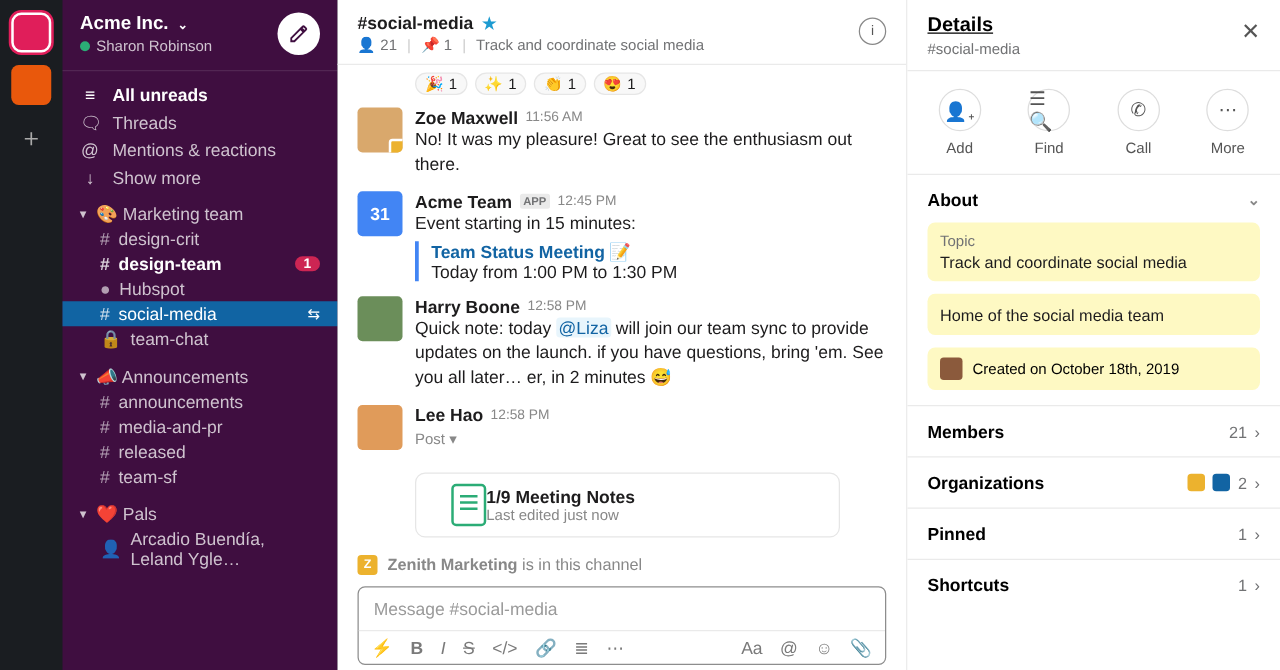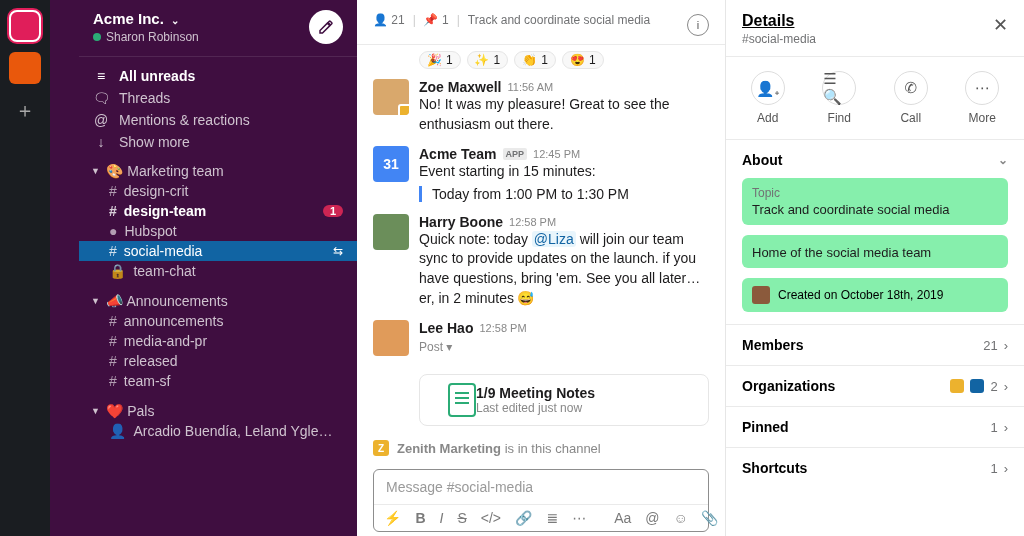--- a/index.html
+++ b/index.html
@@ -1,21 +1,21 @@
 <!DOCTYPE html>
 <html><head>
 <meta charset="utf-8">
 <style>
   * { box-sizing: border-box; margin: 0; padding: 0; font-family: -apple-system, BlinkMacSystemFont, "Segoe UI", Helvetica, Arial, sans-serif; }
   body { background: #1a1d21; width: 1024px; height: 536px; overflow: hidden; display:flex; }
   .workspace-rail { width:50px; background:#1a1d21; display:flex; flex-direction:column; align-items:center; padding-top:10px; gap:10px; }
   .ws-tile { width:32px; height:32px; border-radius:8px; background:#e01e5a; border:2px solid #fff; box-shadow:0 0 0 2px #e01e5a; }
   .ws-tile.second { background:#e9580c; border:none; box-shadow:none; border-radius:6px; }
   .ws-plus { width:32px; height:32px; display:flex; align-items:center; justify-content:center; color:#aaa; font-size:20px; cursor:pointer;}
-  .sidebar { width:307px; background:#3f0e40; color:#cfc3cf; display:flex; flex-direction:column; font-size:14px;padding-left:29px; }
+  .sidebar { width:220px; background:#3f0e40; color:#cfc3cf; display:flex; flex-direction:column; font-size:14px; }
   .sb-top { padding:10px 14px 12px 14px; border-bottom:1px solid rgba(255,255,255,.1); display:flex; align-items:center; justify-content:space-between;}
   .team-name { color:#fff; font-weight:700; font-size:15px; }
   .team-name .chev { font-size:10px; margin-left:3px;}
   .presence-line { font-size:12px; color:#cfc3cf; margin-top:3px; display:flex; align-items:center; gap:5px;}
   .dot { width:8px; height:8px; border-radius:50%; background:#2bac76; display:inline-block;}
   .compose-btn { width:34px; height:34px; border-radius:50%; background:#fff; color:#3f0e40; display:flex; align-items:center; justify-content:center; font-size:16px;}
   .sb-sect { padding:8px 0 4px 0; }
   .sb-item { display:flex; align-items:center; padding:3px 14px; gap:10px; cursor:pointer; }
   .sb-item .ico { width:16px; text-align:center; font-size:14px;}
   .sb-item.bold { color:#fff; font-weight:600; }
@@ -66,21 +66,21 @@
   .d-head { padding:12px 16px 10px 16px; border-bottom:1px solid #eaeaea; display:flex; justify-content:space-between; align-items:flex-start;}
   .d-title { font-weight:800; font-size:16px;text-decoration:underline;}
   .d-sub { color:#717274; font-size:12px; margin-top:2px;}
   .close-x { font-size:18px; color:#555; cursor:pointer; padding-top:2px;}
   .act-row { display:flex; justify-content:space-around; padding:14px 6px 14px 6px; border-bottom:1px solid #eaeaea;}
   .act { display:flex; flex-direction:column; align-items:center; gap:6px; color:#555; font-size:12px; cursor:pointer;}
   .act-ico { width:34px; height:34px; border:1px solid #ddd; border-radius:50%; display:flex; align-items:center; justify-content:center; font-size:15px;}
   .d-section { padding:12px 16px; border-bottom:1px solid #eaeaea;}
   .d-sec-head { display:flex; justify-content:space-between; align-items:center; font-weight:700; cursor:pointer;}
   .d-sec-head .chev { color:#888; font-size:12px;}
-  .field { background:#86efac; border-radius:6px; padding:8px 10px; margin-top:10px; font-size:13px;}
+  .field { background:#fef9c3; border-radius:6px; padding:8px 10px; margin-top:10px; font-size:13px;}
   .field .flabel { color:#717274; font-size:12px;}
   .field .fval { color:#1d1c1d; margin-top:2px;}
   .created { display:flex; align-items:center; gap:8px; font-size:12px;}
   .created .cava { width:18px; height:18px; border-radius:3px; background:#8b5a3c;}
   .d-row { padding:12px 16px; border-bottom:1px solid #eaeaea; display:flex; justify-content:space-between; align-items:center; cursor:pointer;}
   .d-row .r-label { font-weight:700;}
   .d-row .r-right { color:#717274; font-size:13px; display:flex; align-items:center; gap:6px;}
   .org-sq { width:14px; height:14px; border-radius:3px;}
   svg { display:block; }
 </style>
@@ -207,20 +207,21 @@
         <span class="hash">👤</span>
         <span>Arcadio Buendía, Leland Ygle…</span>
       </span>
     </div>
 </div>
 
 <div class="main">
   <div class="chat">
     <div class="chat-head">
       <div>
+        <div class="ch-title"><span>#social-media</span> <span class="star">★</span></div>
         <div class="ch-sub">
           <span>👤 <span>21</span></span>
           <span class="sep">|</span>
           <span>📌 <span>1</span></span>
           <span class="sep">|</span>
           <span>Track and coordinate social media</span>
         </div>
       </div>
       <div class="info-ico">i</div>
     </div>
@@ -261,20 +262,21 @@
       <div class="msg">
         <div class="ava app31">31</div>
         <div>
           <div class="mh">
               <span class="name">Acme Team</span>
               <span class="app-tag">APP</span>
               <span class="time">12:45 PM</span>
             </div>
           <div class="mbody">Event starting in 15 minutes:</div>
           <div class="event-block">
+            <div class="event-title">Team Status Meeting 📝</div>
             <div>Today from 1:00 PM to 1:30 PM</div>
           </div>
         </div>
       </div>
 
       <div class="msg">
         <div class="ava" style="background:#6b8e5a;"></div>
         <div>
           <div class="mh">
               <span class="name">Harry Boone</span>

